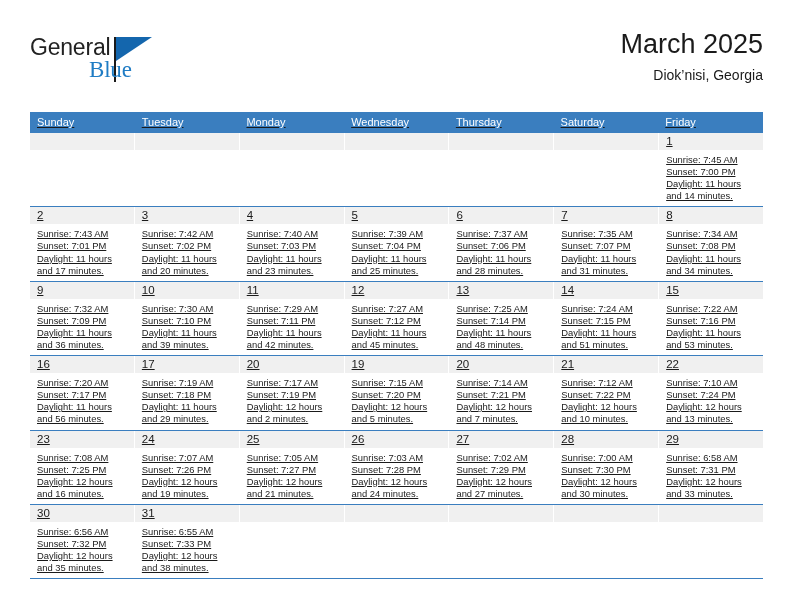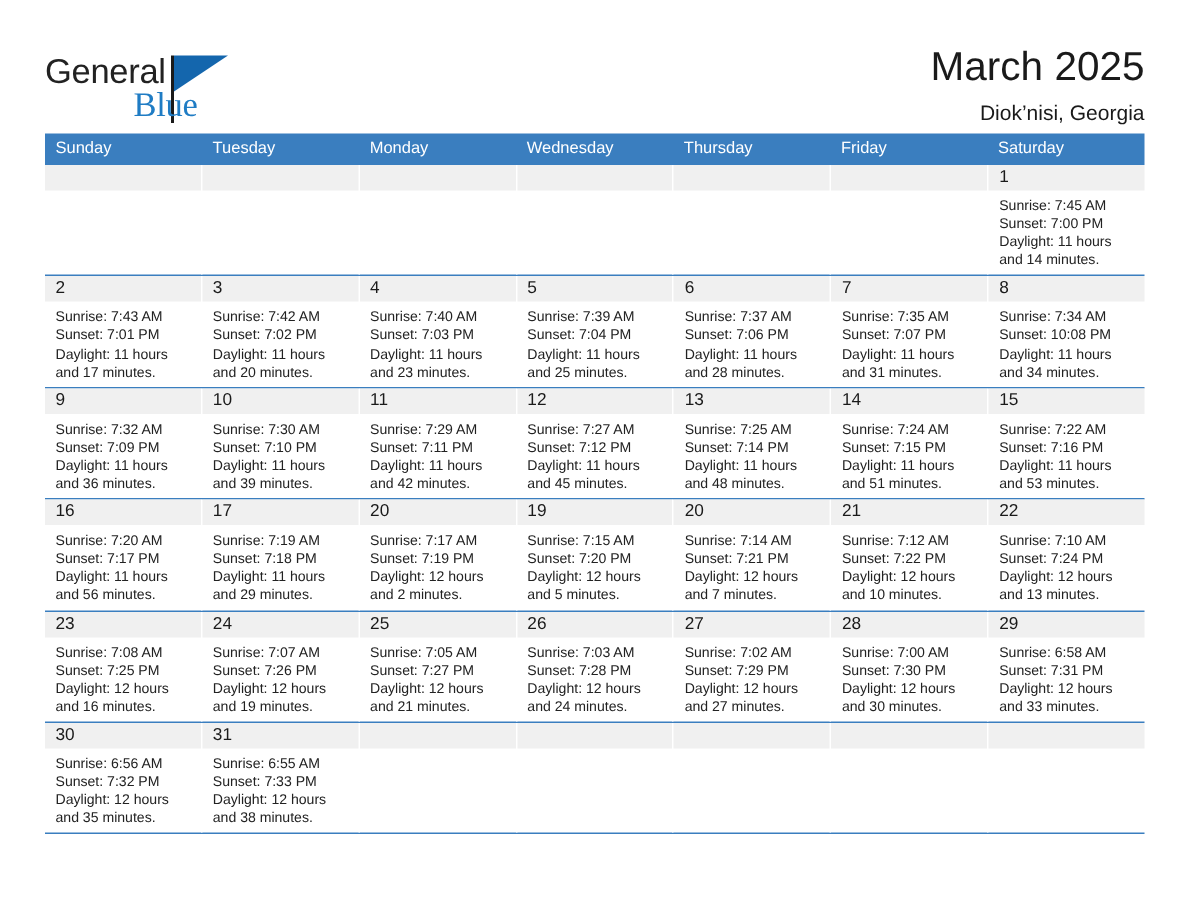--- a/index.html
+++ b/index.html
@@ -93,22 +93,23 @@
     color: #1a1a1a;
     line-height: 22px;
     margin-top: 3px;
     white-space: nowrap;
   }
 
   
   .calendar {
     position: absolute;
     left: 30px;
-    top: 89px;
+    top: 112px;
     width: 733px;
+    text-decoration: underline;
   }
 
   .dow-row {
     display: flex;
     background: #3a7ebf;
     height: 21px;
   }
   .dow-cell {
     flex: 1 1 0;
     color: #ffffff;
@@ -179,22 +180,22 @@
 
   </div>
 
   <div class="calendar">
     <div class="dow-row" id="dow-row">
         <div class="dow-cell">Sunday</div>
         <div class="dow-cell">Tuesday</div>
         <div class="dow-cell">Monday</div>
         <div class="dow-cell">Wednesday</div>
         <div class="dow-cell">Thursday</div>
+        <div class="dow-cell">Saturday</div>
         <div class="dow-cell">Friday</div>
-        <div class="dow-cell">Saturday</div>
       </div>
     <div id="weeks-container">
         <div class="week-row">
           <div class="day-cell empty">
             <div class="day-num"></div>
           </div>
           <div class="day-cell empty">
             <div class="day-num"></div>
           </div>
           <div class="day-cell empty">
@@ -271,21 +272,21 @@
               <div>Sunrise: 7:35 AM</div>
               <div>Sunset: 7:07 PM</div>
               <div>Daylight: 11 hours</div>
               <div>and 31 minutes.</div>
             </div>
           </div>
           <div class="day-cell">
             <div class="day-num">8</div>
             <div class="day-info">
               <div>Sunrise: 7:34 AM</div>
-              <div>Sunset: 10:08 PM</div>
+              <div>Sunset: 7:08 PM</div>
               <div>Daylight: 11 hours</div>
               <div>and 34 minutes.</div>
             </div>
           </div>
         </div>
         <div class="week-row">
           <div class="day-cell">
             <div class="day-num">9</div>
             <div class="day-info">
               <div>Sunrise: 7:32 AM</div>

